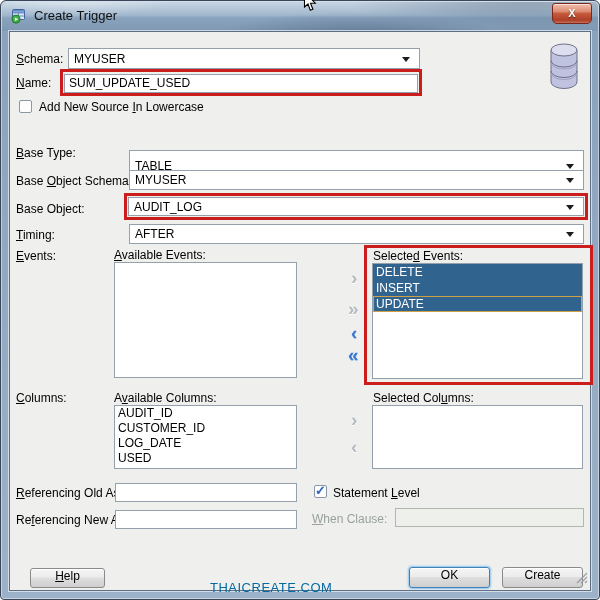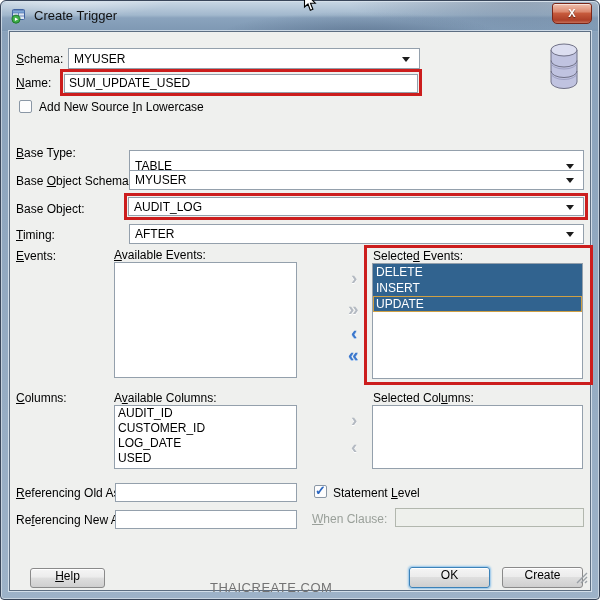--- a/index.html
+++ b/index.html
@@ -46,21 +46,21 @@
   .listbox.cols .li{height:15px;line-height:15px;}
   .listbox .li.sel{background:#31638f;color:#fff;}
   .listbox .li.foc{outline:1px solid #cfa045;outline-offset:-1px;}
   .chev{position:absolute;font-size:19px;font-weight:bold;line-height:20px;cursor:default;}
   .chev.blue{color:#3b77cc;text-shadow:0 1px 0 #a6c6ef;}
   .chev.gray{color:#b4bac2;text-shadow:0 1px 0 #ffffff;}
   .btn{position:absolute;display:flex;justify-content:center;font-size:12px;color:#000;
        background:linear-gradient(180deg,#f5f5f5 0%,#ececec 45%,#dedede 50%,#cfcfcf 100%);
        border:1px solid #8a8a8a;border-radius:3px;box-sizing:border-box;box-shadow:inset 0 1px 0 #fff;cursor:default;}
   .btn.default{border-color:#3c82b8;box-shadow:0 0 2px 1px #8fc3ea, inset 0 1px 0 #fff;}
-  .watermark{position:absolute;left:200px;top:548px;font-size:13px;color:#737373;letter-spacing:.5px;z-index:6;}
+  .watermark{position:absolute;left:200px;top:548px;font-size:13px;color:#0369a1;letter-spacing:.5px;z-index:6;}
   .grip{position:absolute;right:2px;bottom:2px;z-index:5;}
   .db-icon{position:absolute;left:537px;top:10px;}
   .cursor{position:absolute;left:303px;top:-8px;z-index:20;pointer-events:none;}
 </style>
 </head>
 <body>
 
 <div class="window">
 
   <div class="titlebar"></div>

